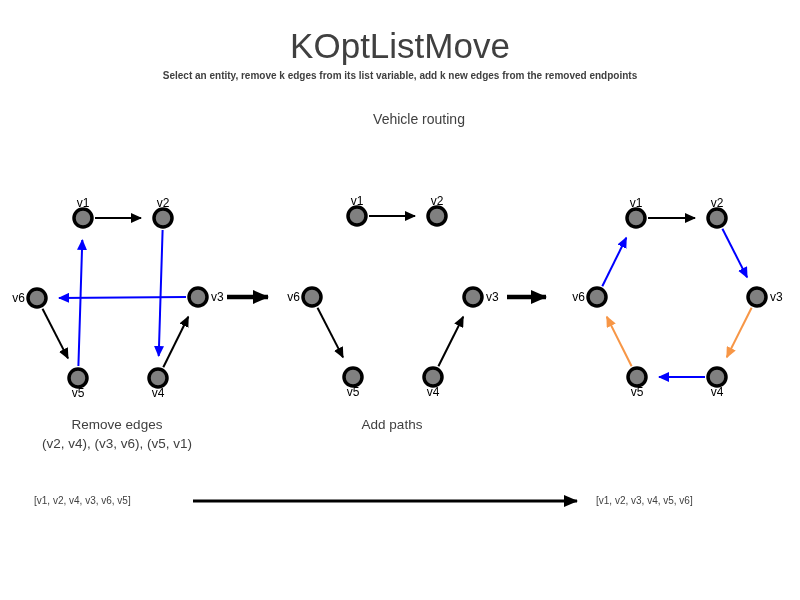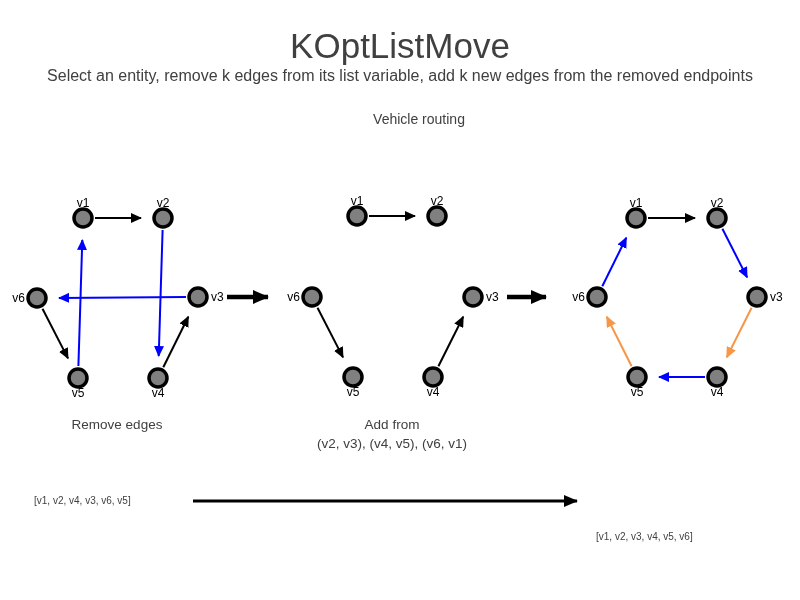--- a/index.html
+++ b/index.html
@@ -2,29 +2,29 @@
 <html><head>
 <meta charset="utf-8">
 <style>
   html,body{margin:0;padding:0;background:#ffffff;}
   #stage{
     position:relative;width:800px;height:600px;background:#ffffff;overflow:hidden;
     font-family:"Liberation Sans", sans-serif;color:#404040;padding-left:11px;
   }
   .abs{position:absolute;}
   #title{top:27px;left:0;width:800px;text-align:center;font-size:35px;line-height:38px;}
-  #subtitle{top:68px;left:0;width:800px;text-align:center;font-size:16px;line-height:16px;}
+  #subtitle{top:68px;left:0;width:800px;text-align:center;font-size:10px;line-height:16px;font-weight:bold;}
   #scenario{top:111px;left:0;width:800px;text-align:center;font-size:14px;line-height:17px;margin-left:19px;}
   .caption{top:415px;width:220px;text-align:center;font-size:13.5px;line-height:19px;}
   #caption-1{left:7px;}
   #caption-2{left:282px;}
   #caption-3{left:573px;}
   .listtext{top:492px;font-size:10px;line-height:17px;white-space:nowrap;}
   #list-before{left:34px;}
-  #list-after{left:596px;margin-top:36px;}
+  #list-after{left:596px;}
   svg{position:absolute;top:0;left:0;}
   svg text{font-family:"Liberation Sans", sans-serif;font-size:12px;fill:#000;}
 </style>
 </head>
 <body>
 
 <div id="stage">
 
   <div class="abs" id="title">KOptListMove</div>
   <div class="abs" id="subtitle">Select an entity, remove k edges from its list variable, add k new edges from the removed endpoints</div>
@@ -117,22 +117,22 @@
       <text x="717" y="396" text-anchor="middle">v4</text>
       <text x="637" y="396" text-anchor="middle">v5</text>
       <text x="585" y="301" text-anchor="end">v6</text>
     </g>
 
     <line x1="193" y1="501" x2="577" y2="501" stroke="#000000" stroke-width="3" marker-end="url(#m-long)"></line>
   </svg>
 
   <div class="abs caption" id="caption-1">
     <div>Remove edges</div>
+    <div>(v2, v4), (v3, v6), (v5, v1)</div>
   </div>
   <div class="abs caption" id="caption-2">
-    <div>Add from</div>
-    <div>(v2, v3), (v4, v5), (v6, v1)</div>
+    <div>Add paths</div>
   </div>
 
   <div class="abs listtext" id="list-before">[v1, v2, v4, v3, v6, v5]</div>
   <div class="abs listtext" id="list-after">[v1, v2, v3, v4, v5, v6]</div>
 
 </div>
 
 </body></html>

